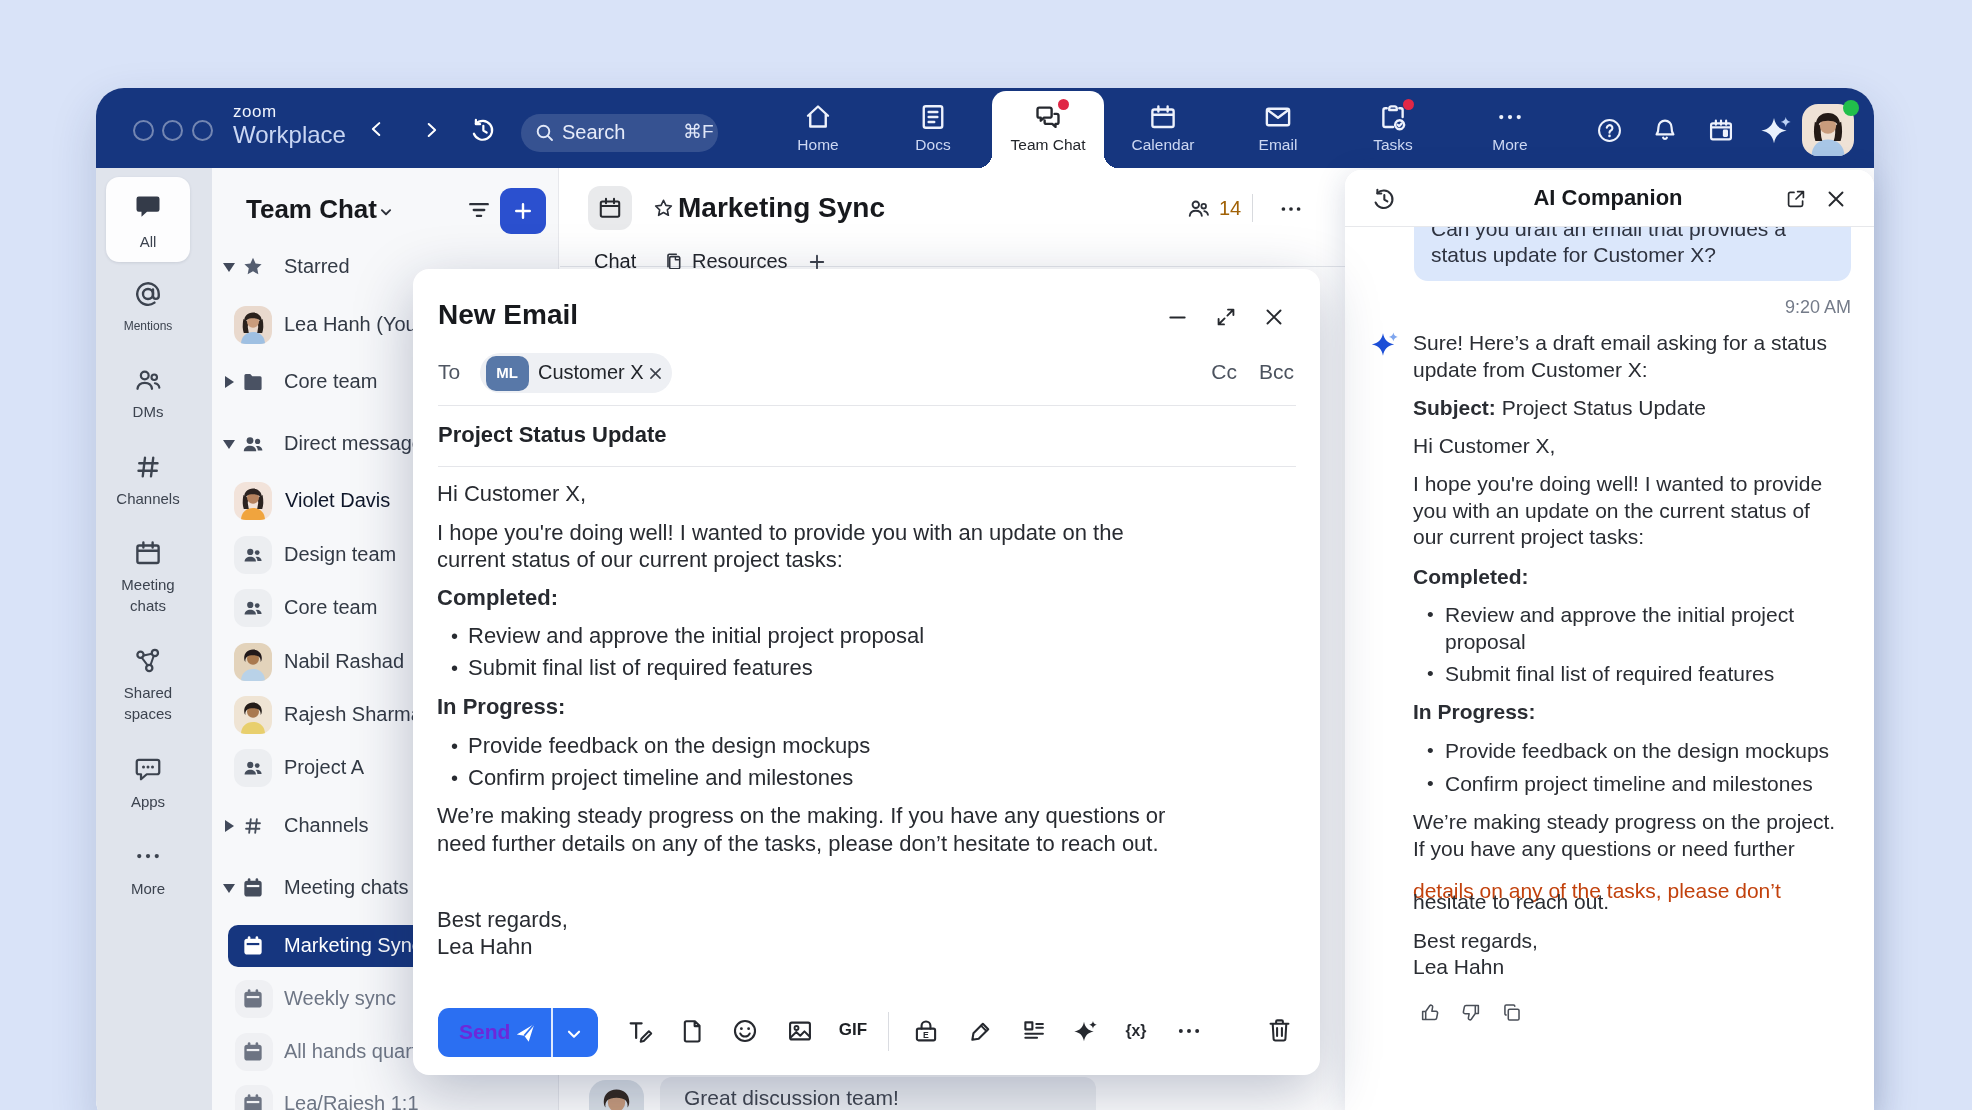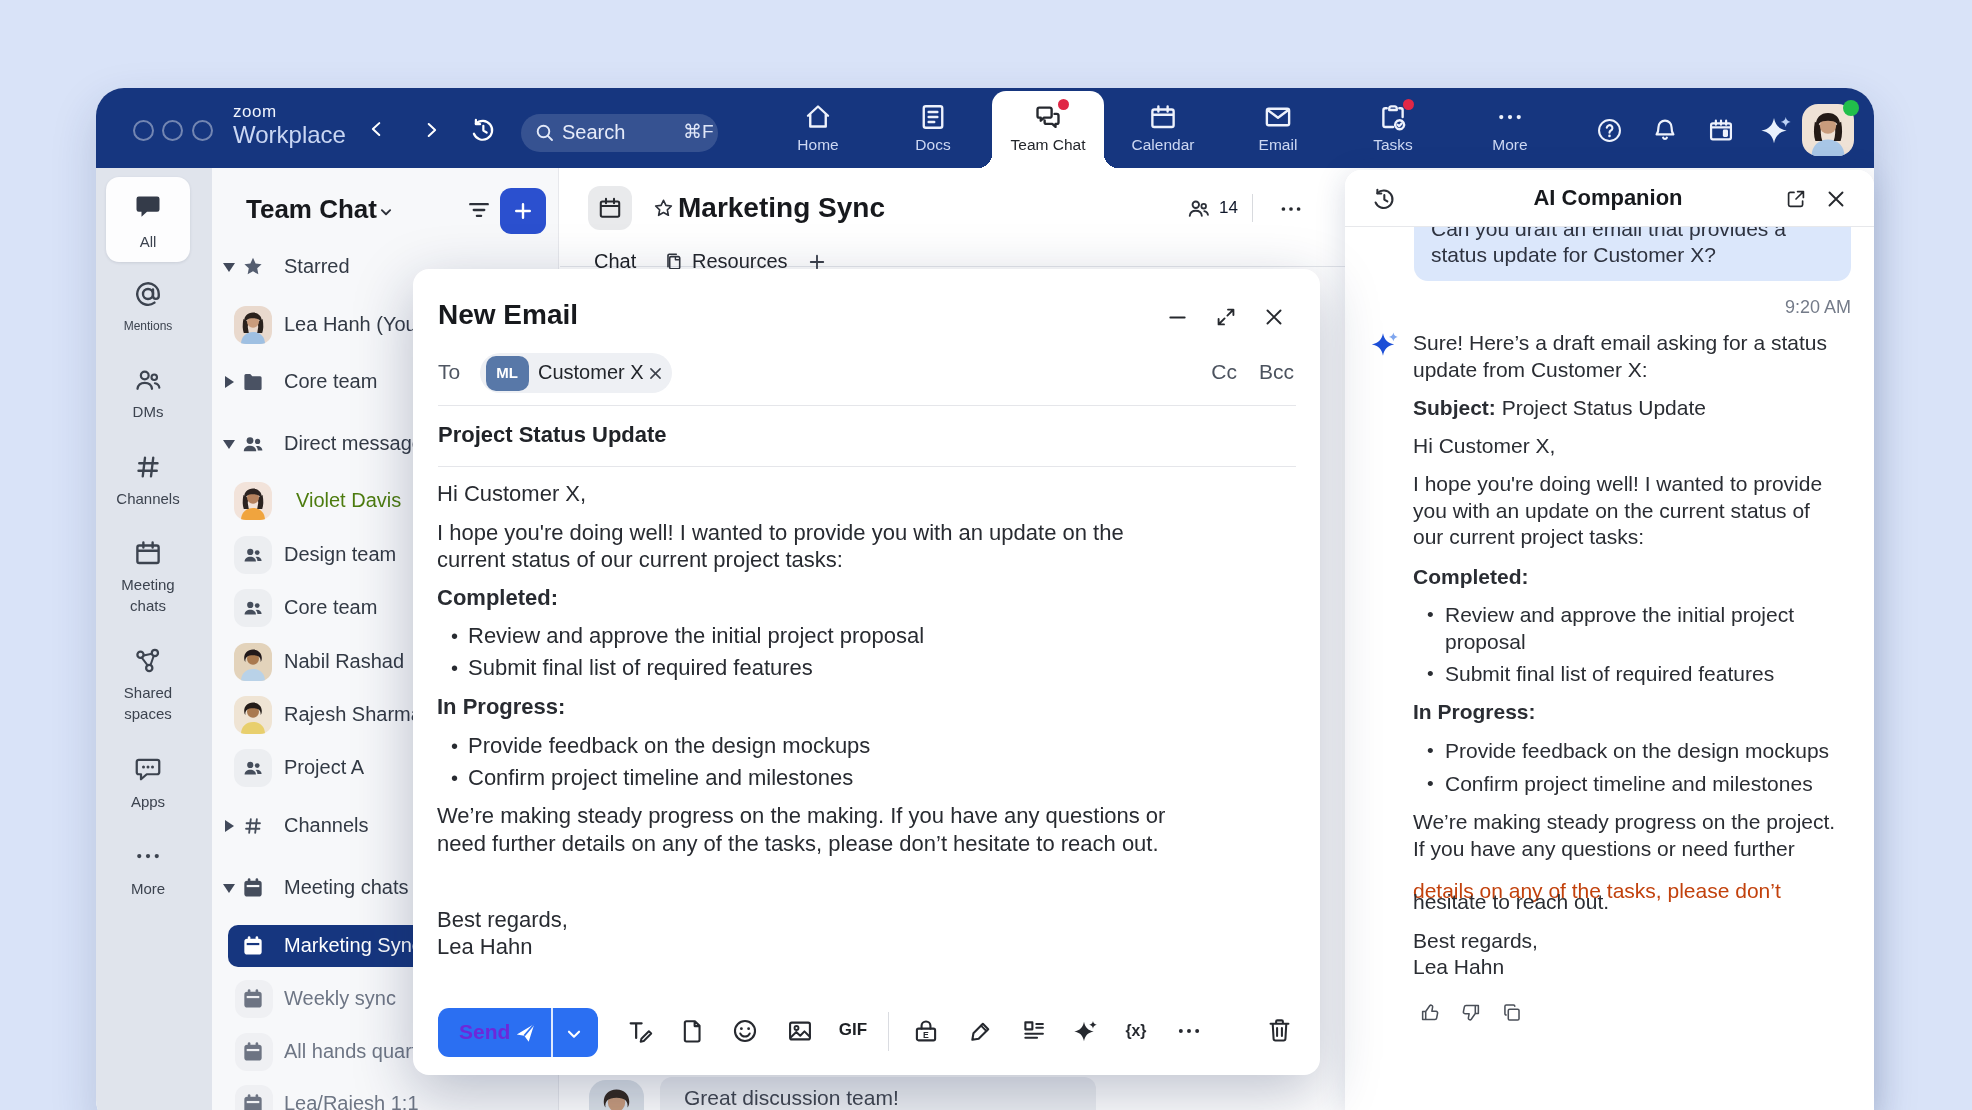--- a/index.html
+++ b/index.html
@@ -212,21 +212,21 @@
       </defs>
       <g clip-path="url(#cp234_482)">
         <rect width="38" height="38" fill="#f2e3da"></rect>
         <path d="M7 38 c0 -7.6 5.4 -12 12 -12 s12 4.4 12 12 Z" fill="#f0a43e"></path>
         <path d="M9.4 13 q-1.6 8.5 0.4 14 l5 0 q-1.8 -6 -0.6 -11 Z" fill="#2c2320"></path>
         <path d="M28.6 13 q1.6 8.5 -0.4 14 l-5 0 q1.8 -6 0.6 -11 Z" fill="#2c2320"></path>
         <circle cx="19" cy="15.8" r="6" fill="#b5825e"></circle>
         <path d="M19 6.6 c-5.4 0 -8.8 3.6 -8.8 8.4 c0 1.9 0.5 3.2 1.2 4 c-0.5 -4.4 1.7 -6.8 7.6 -6.8 s8.1 2.4 7.6 6.8 c0.7 -0.8 1.2 -2.1 1.2 -4 c0 -4.8 -3.4 -8.4 -8.8 -8.4 Z" fill="#2c2320"></path>
       </g>
     </svg>
-<div class="t" style="left:296px;top:501px;font-size:20px;color:#4d7c0f;font-weight:400;letter-spacing:0;">Violet Davis</div>
+<div class="t" style="left:285px;top:501px;font-size:20px;color:#0f172a;font-weight:400;letter-spacing:0;">Violet Davis</div>
 <div class="abs" style="left:234px;top:536px;width:38px;height:38px;background:#eceef1;border-radius:12px;"></div>
     <svg style="position:absolute;left:242px;top:544px" width="22" height="22" viewBox="0 0 24 24" fill="none">
       <circle cx="9" cy="8.6" r="3.4" fill="#454d5b"></circle>
       <path d="M2.8 19.2 c0 -3.4 2.8 -5.4 6.2 -5.4 s6.2 2 6.2 5.4 Z" fill="#454d5b"></path>
       <circle cx="16.6" cy="9.4" r="2.6" fill="#454d5b"></circle>
       <path d="M16.2 13.9 c3 0 5.2 1.8 5.2 4.6 h-4.6 c0 -1.9 -0.8 -3.4 -2 -4.3 a6 6 0 0 1 1.4 -0.3 Z" fill="#454d5b"></path>
     </svg>
 <div class="t" style="left:284px;top:555px;font-size:20px;color:#333a45;font-weight:400;letter-spacing:0;">Design team</div>
 <div class="abs" style="left:234px;top:589px;width:38px;height:38px;background:#eceef1;border-radius:12px;"></div>
     <svg style="position:absolute;left:242px;top:597px" width="22" height="22" viewBox="0 0 24 24" fill="none">
@@ -328,21 +328,21 @@
 <svg style="position:absolute;left:652px;top:197px" width="23" height="23" viewBox="0 0 24 24" fill="none">
       <path d="M12 3.4 l2.5 5.3 5.7 0.7 -4.2 4 1.1 5.7 -5.1 -2.85 -5.1 2.85 1.1 -5.7 -4.2 -4 5.7 -0.7 Z" stroke="#2c3039" stroke-width="1.7" stroke-linecap="round" stroke-linejoin="round"></path>
     </svg>
 <div class="t" style="left:678px;top:209px;font-size:28px;color:#17191d;font-weight:700;letter-spacing:0;">Marketing Sync</div>
 <svg style="position:absolute;left:1186px;top:196px" width="25" height="25" viewBox="0 0 24 24" fill="none">
       <circle cx="9.4" cy="8.4" r="3.1" stroke="#2c3039" stroke-width="1.8"></circle>
       <path d="M3.6 19 c0.4 -3 2.7 -4.8 5.8 -4.8 s5.4 1.8 5.8 4.8" stroke="#2c3039" stroke-width="1.8" stroke-linecap="round" stroke-linejoin="round"></path>
       <circle cx="17" cy="9.8" r="2.2" stroke="#2c3039" stroke-width="1.7"></circle>
       <path d="M17.5 14.6 c2 0.3 3.3 1.6 3.6 3.6" stroke="#2c3039" stroke-width="1.7" stroke-linecap="round" stroke-linejoin="round"></path>
     </svg>
-<div class="t" style="left:1219px;top:209px;font-size:17px;color:#0f172a;font-weight:400;letter-spacing:0;">14</div>
+<div class="t" style="left:1219px;top:209px;font-size:20px;color:#a16207;font-weight:400;letter-spacing:0;">14</div>
 <div class="abs" style="left:1252px;top:194px;width:1px;height:28px;background:#d8dade;"></div>
 <svg style="position:absolute;left:1278px;top:196px" width="26" height="26" viewBox="0 0 24 24" fill="none">
       <circle cx="5" cy="12" r="1.7" fill="#26292f"></circle>
       <circle cx="12" cy="12" r="1.7" fill="#26292f"></circle>
       <circle cx="19" cy="12" r="1.7" fill="#26292f"></circle>
     </svg>
 <div class="abs" style="left:560px;top:266px;width:785px;height:1px;background:#e4e6ea;"></div>
 <div class="t" style="left:594px;top:262px;font-size:20px;color:#1c1f24;font-weight:500;letter-spacing:0;">Chat</div>
 <svg style="position:absolute;left:662px;top:250px" width="24" height="24" viewBox="0 0 24 24" fill="none">
       <path d="M9 6.6 h7.4 a1.3 1.3 0 0 1 1.3 1.3 v9.5 a1.3 1.3 0 0 1 -1.3 1.3 H9 a1.3 1.3 0 0 1 -1.3 -1.3 V7.9 A1.3 1.3 0 0 1 9 6.6 Z" stroke="#30343c" stroke-width="1.6" stroke-linecap="round" stroke-linejoin="round"></path>

